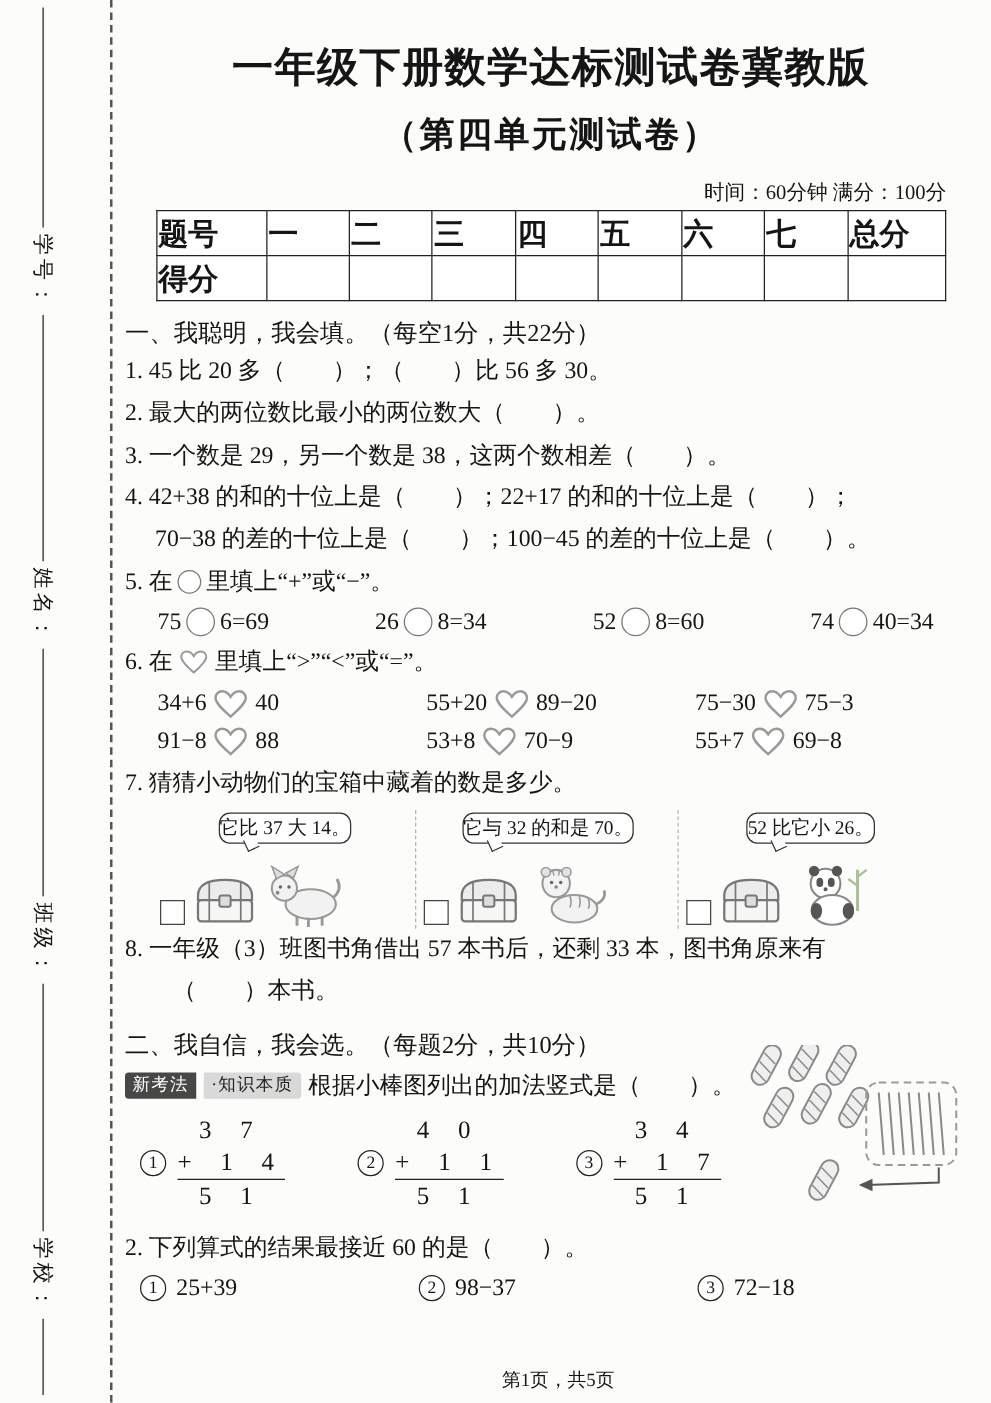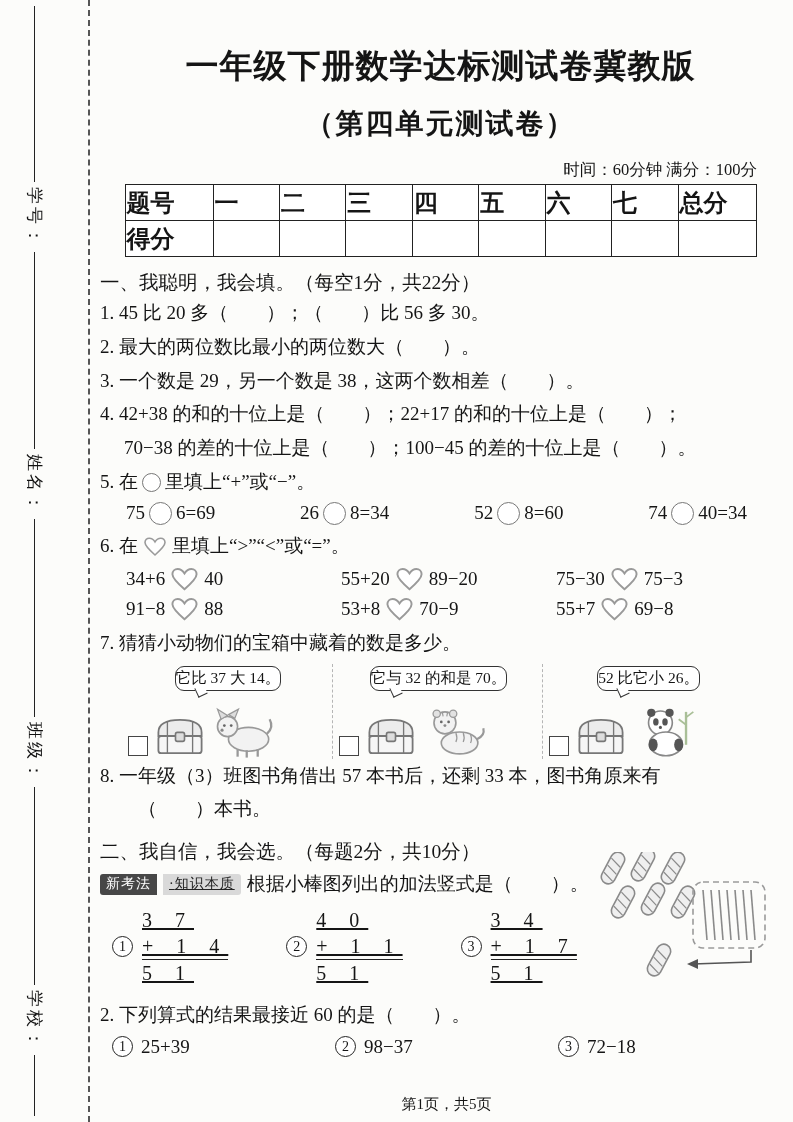--- a/index.html
+++ b/index.html
@@ -12,21 +12,21 @@
   
   .seal-dash { position:absolute; left:88px; top:0; height:100%; width:0; border-left:2px dashed #555; }
   .seal { position:absolute; left:16px; top:6px; bottom:6px; width:36px;
           display:flex; flex-direction:column; align-items:center; }
   .fill { width:0; border-left:1.6px solid #222; }
   .fA{flex:1.2;} .fB{flex:1.35;} .fC{flex:.42;}
   .seal-label { writing-mode:vertical-rl; text-orientation:sideways; font-size:17px;
                 letter-spacing:3px; padding:5px 0; color:#111; }
   
   .content { position:absolute; left:100px; right:12px; top:0; height:100%; padding-top:28px; }
-  .title { margin:16px; font-size:33px; font-weight:700; text-align:center; letter-spacing:1px; }
+  .title { margin:4px; font-size:33px; font-weight:700; text-align:center; letter-spacing:1px; }
   .subtitle { margin:12px 0 16px; font-size:28px; font-weight:700; text-align:center; letter-spacing:2px; }
   .meta { margin:10px 24px 0 0; text-align:right; font-size:16.5px; }
   table.score { width:632px; margin:3px auto 0; border-collapse:collapse; table-layout:fixed; }
   table.score td { border:1.7px solid #222; height:36px; text-align:left; font-size:24px; background:#fff; }
   td.col0 { width:88px; } td.colL { width:78px; }
   tr.hdr td, td.hd { font-weight:700; }
   .sec-h { margin:12px 0 0; font-size:19.5px; }
   .q { margin:0; font-size:19px; line-height:1.78; }
   .ind1 { padding-left:24px; } .ind2 { padding-left:38px; }
   .row { display:flex; align-items:center; font-size:19px; margin:3px 0 4px; }
@@ -50,27 +50,27 @@
   .art { display:flex; align-items:flex-end; gap:5px; margin-top:10px; height:58px; }
   .ansbox { flex:none; width:20px; height:20px; border:1.8px solid #444; background:#fff; margin-bottom:3px; }
   svg.chest { width:54px; height:46px; flex:none; }
   svg.animal { width:64px; height:54px; flex:none; }
   
   .sec2 { position:relative; margin-top:8px; }
   .q1line { display:flex; align-items:center; gap:6px; margin-top:6px; font-size:19px; }
   .tagd { background:#474747; color:#fff; font-size:14px; padding:1.5px 6px;
           border-radius:3px 0 0 3px; letter-spacing:1px; flex:none; }
   .tagl { background:#d9d9d9; color:#222; font-size:14px; padding:1.5px 6px;
-          border-radius:0 3px 3px 0; letter-spacing:1px; flex:none;text-decoration:underline; }
+          border-radius:0 3px 3px 0; letter-spacing:1px; flex:none; }
   .vrow { display:flex; gap:58px; padding-left:12px; margin-top:10px; }
   .vopt { display:flex; align-items:center; gap:9px; }
   .circled { flex:none; display:inline-flex; width:21px; height:21px; border:1.4px solid #222;
              border-radius:50%; align-items:center; justify-content:center; font-size:14px; background:#fff; }
   .vblock { font-size:20px; line-height:1.3; letter-spacing:9px; }
-  .vblock div { white-space:pre; text-align:left;text-decoration:underline; }
+  .vblock div { white-space:pre; text-align:center; }
   .vadd { border-bottom:1.8px solid #222; }
   .q2text { margin-top:12px; }
   .q2opts { display:flex; padding-left:12px; margin-top:4px; }
   .opt2 { width:224px; display:flex; align-items:center; gap:8px; font-size:19px; }
   svg.sticks { position:absolute; right:10px; top:14px; width:178px; height:132px; }
   .footer { position:absolute; left:12px; right:0; bottom:8px; text-align:center; font-size:15px; }
 </style>
 </head>
 <body>
 

